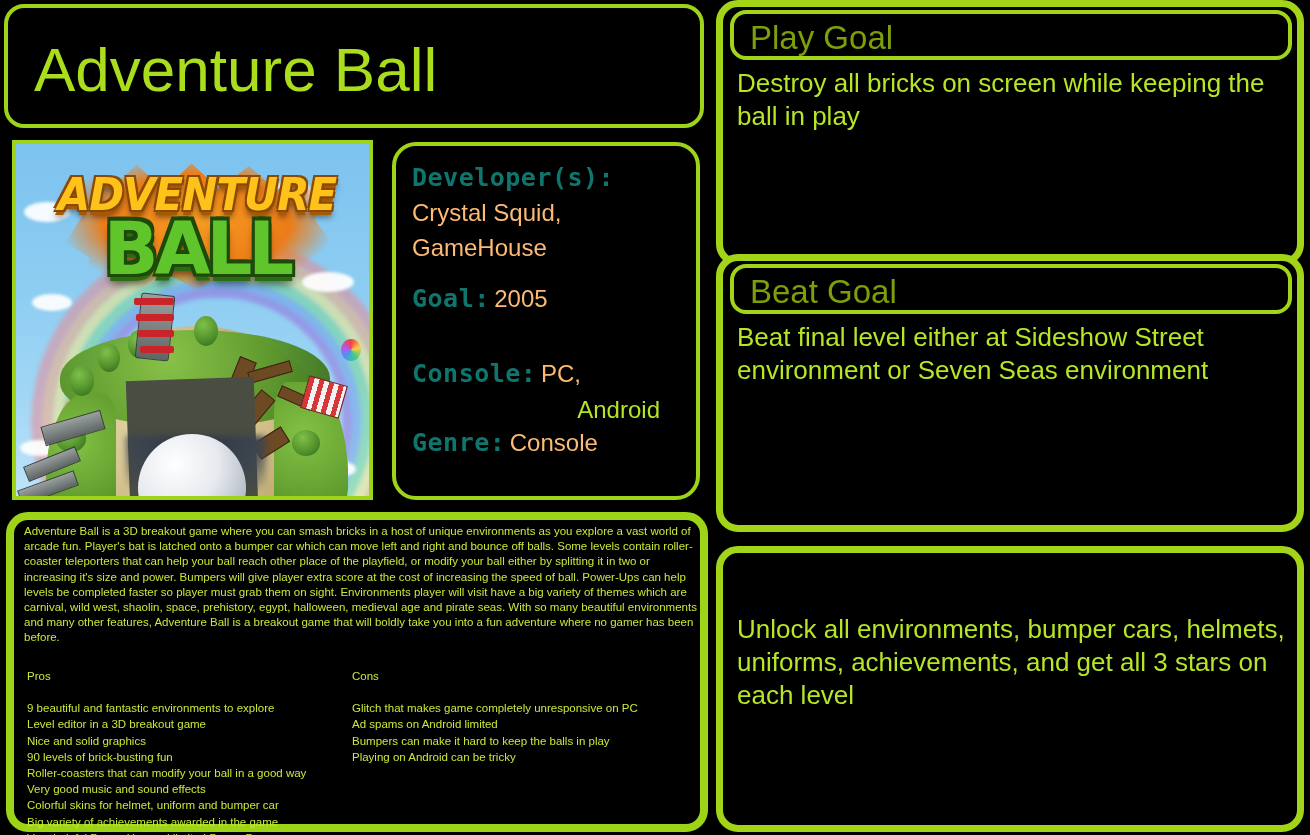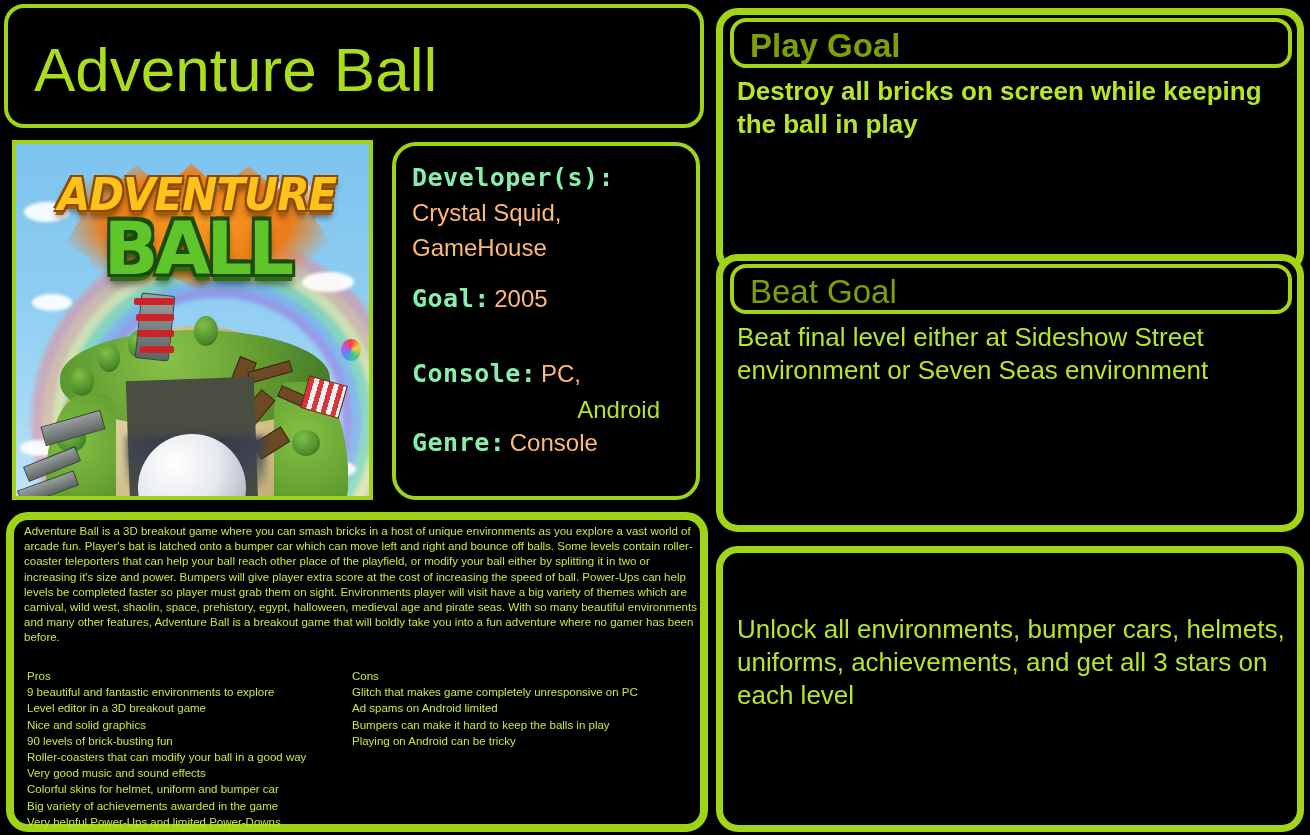--- a/index.html
+++ b/index.html
@@ -231,21 +231,21 @@
   }
   .dev-inner {
     padding: 16px 14px 0 16px;
     color: #aade1d;
   }
   .lbl {
     font-family: "DejaVu Sans Mono", monospace;
     font-weight: bold;
     font-size: 25px;
     letter-spacing: 0.5px;
-    color: #86efac;
+    color: #0f766e;
     display: inline;
   }
   .val {
     font-family: "Liberation Sans", sans-serif;
     font-size: 24px;
     color: #fdba74;
     display: inline;
   }
   .dev-row { line-height: 32px; }
   .indent-right {
@@ -279,32 +279,32 @@
   }
   .pc-col {
     position: absolute;
     font-family: "Liberation Sans", sans-serif;
     font-size: 11.5px;
     line-height: 16.2px;
     color: #c8e83a;
   }
   #pros-col { left: 13px; top: 148px; width: 330px; }
   #cons-col { left: 338px; top: 148px; width: 340px; }
-  .pc-head { margin-bottom: 0px; }
+  .pc-head { margin-bottom: 16px; }
   .pc-item { white-space: nowrap; }
 
   
   .goal-panel {
     position: absolute;
     background: #000;
     border: 7px solid #a2d518;
     border-radius: 22px;
     box-sizing: border-box;
   }
-  #goal-play { left: 716px; top: 8px; width: 588px; height: 266px; font-weight: bold; }
+  #goal-play { left: 716px; top: 0; width: 588px; height: 266px; }
   #goal-beat { left: 716px; top: 254px; width: 588px; height: 278px; }
   #goal-100  { left: 716px; top: 546px; width: 588px; height: 286px; }
 
   .goal-head {
     position: absolute;
     left: 7px;
     top: 3px;
     right: 5px;
     height: 50px;
     border: 4px solid #a2d518;

